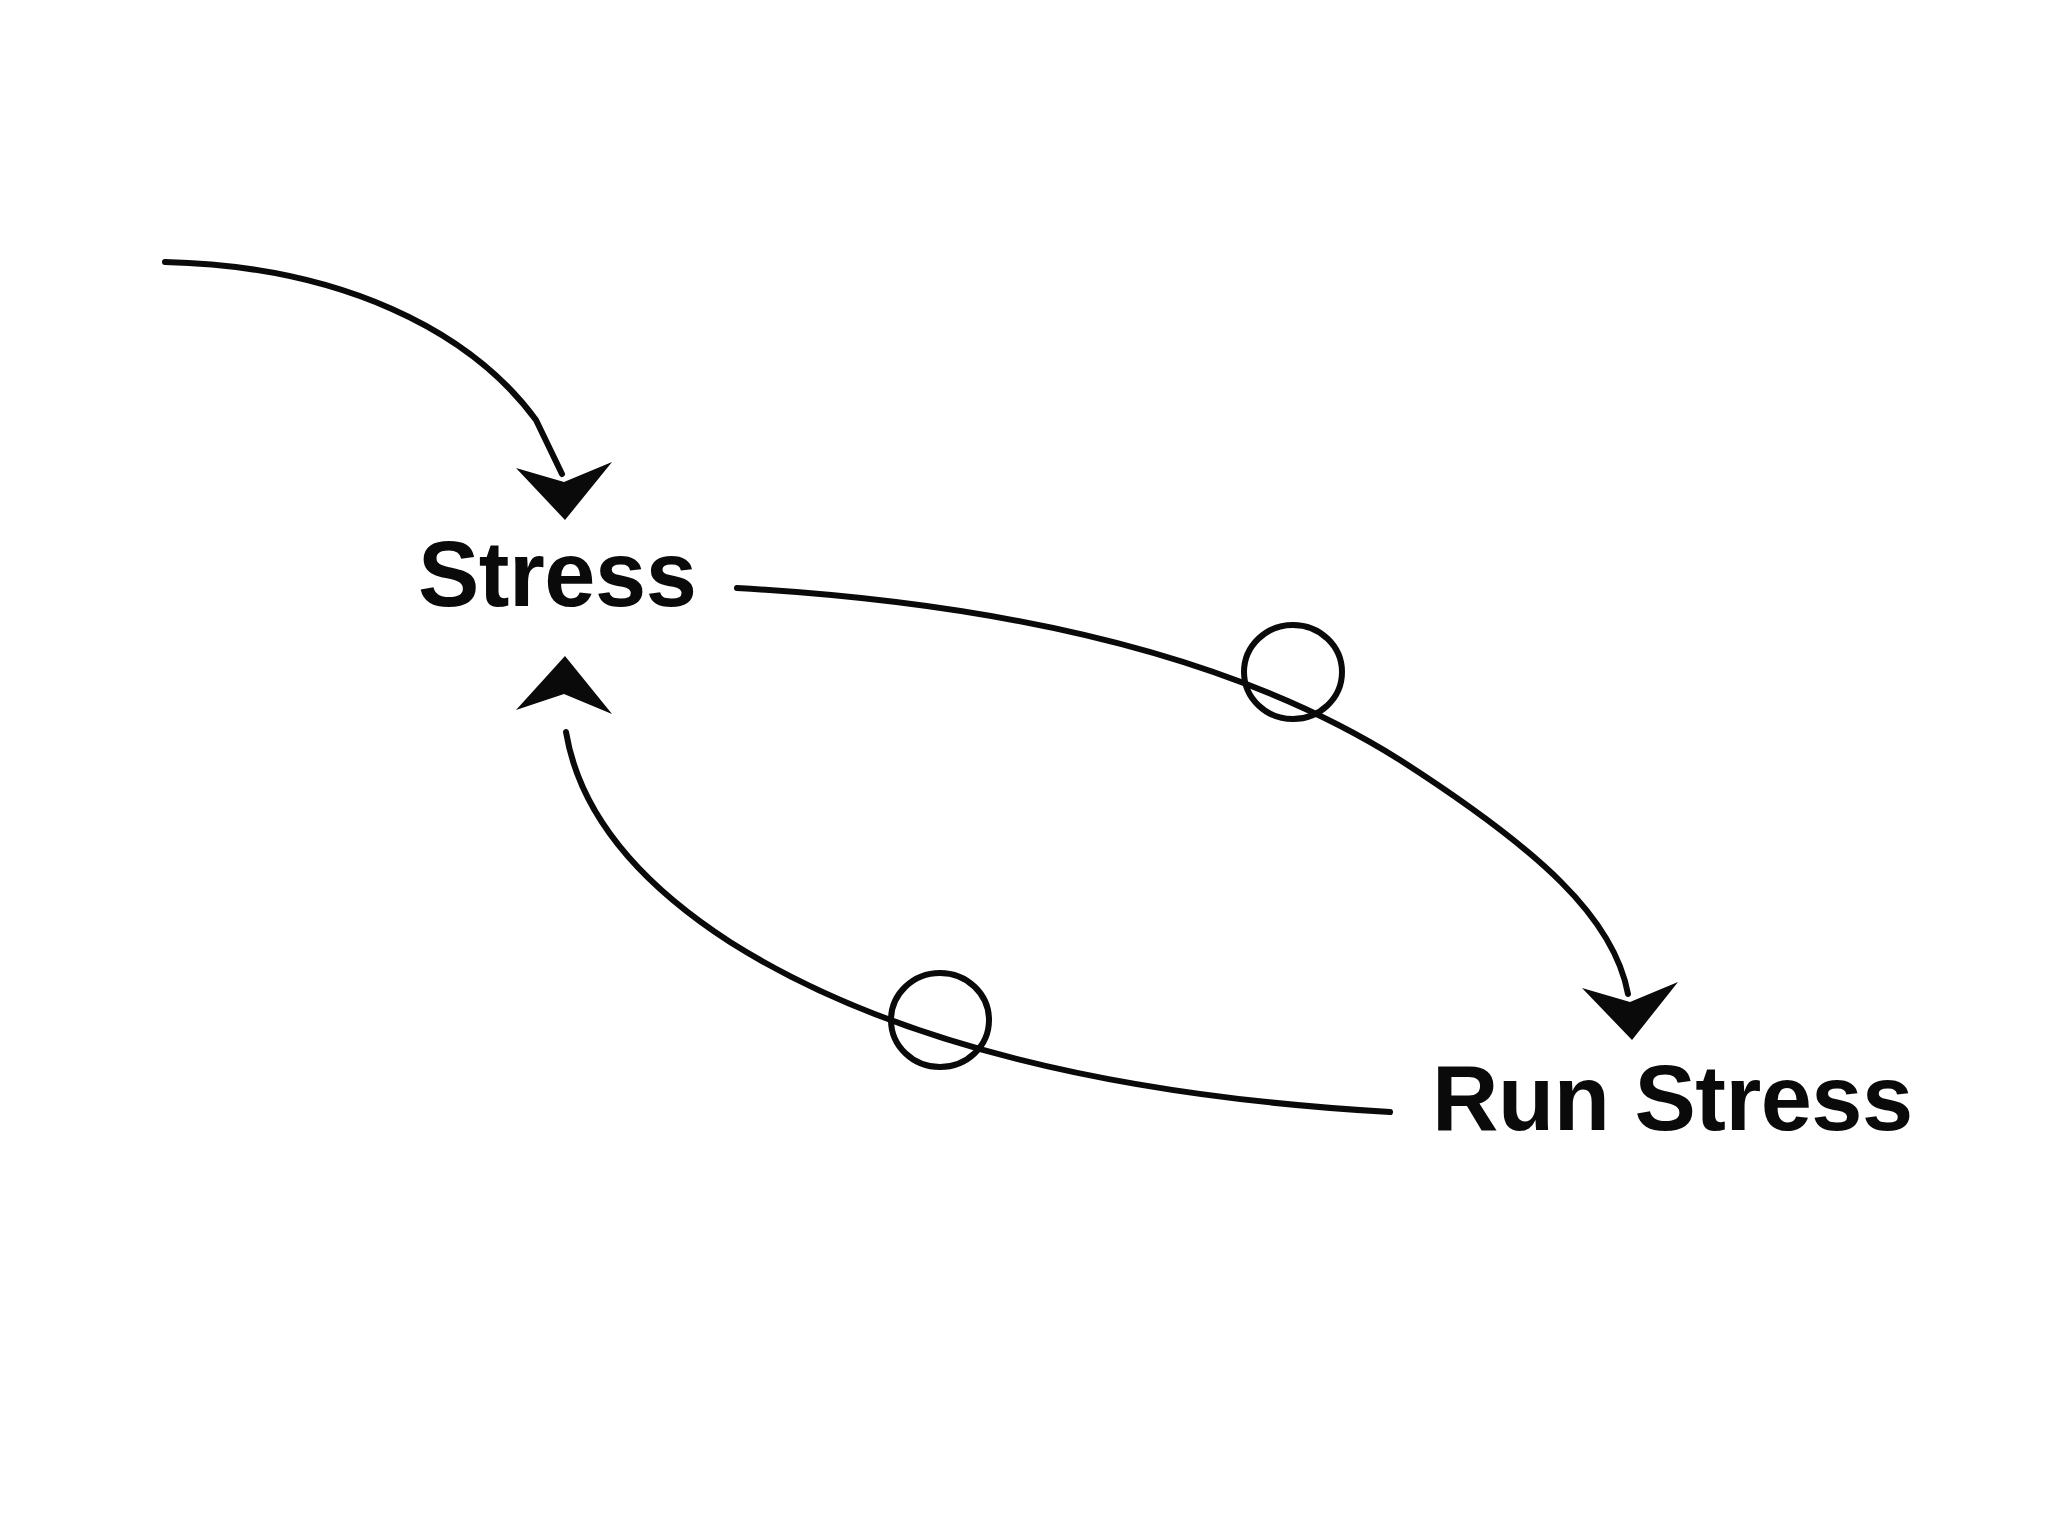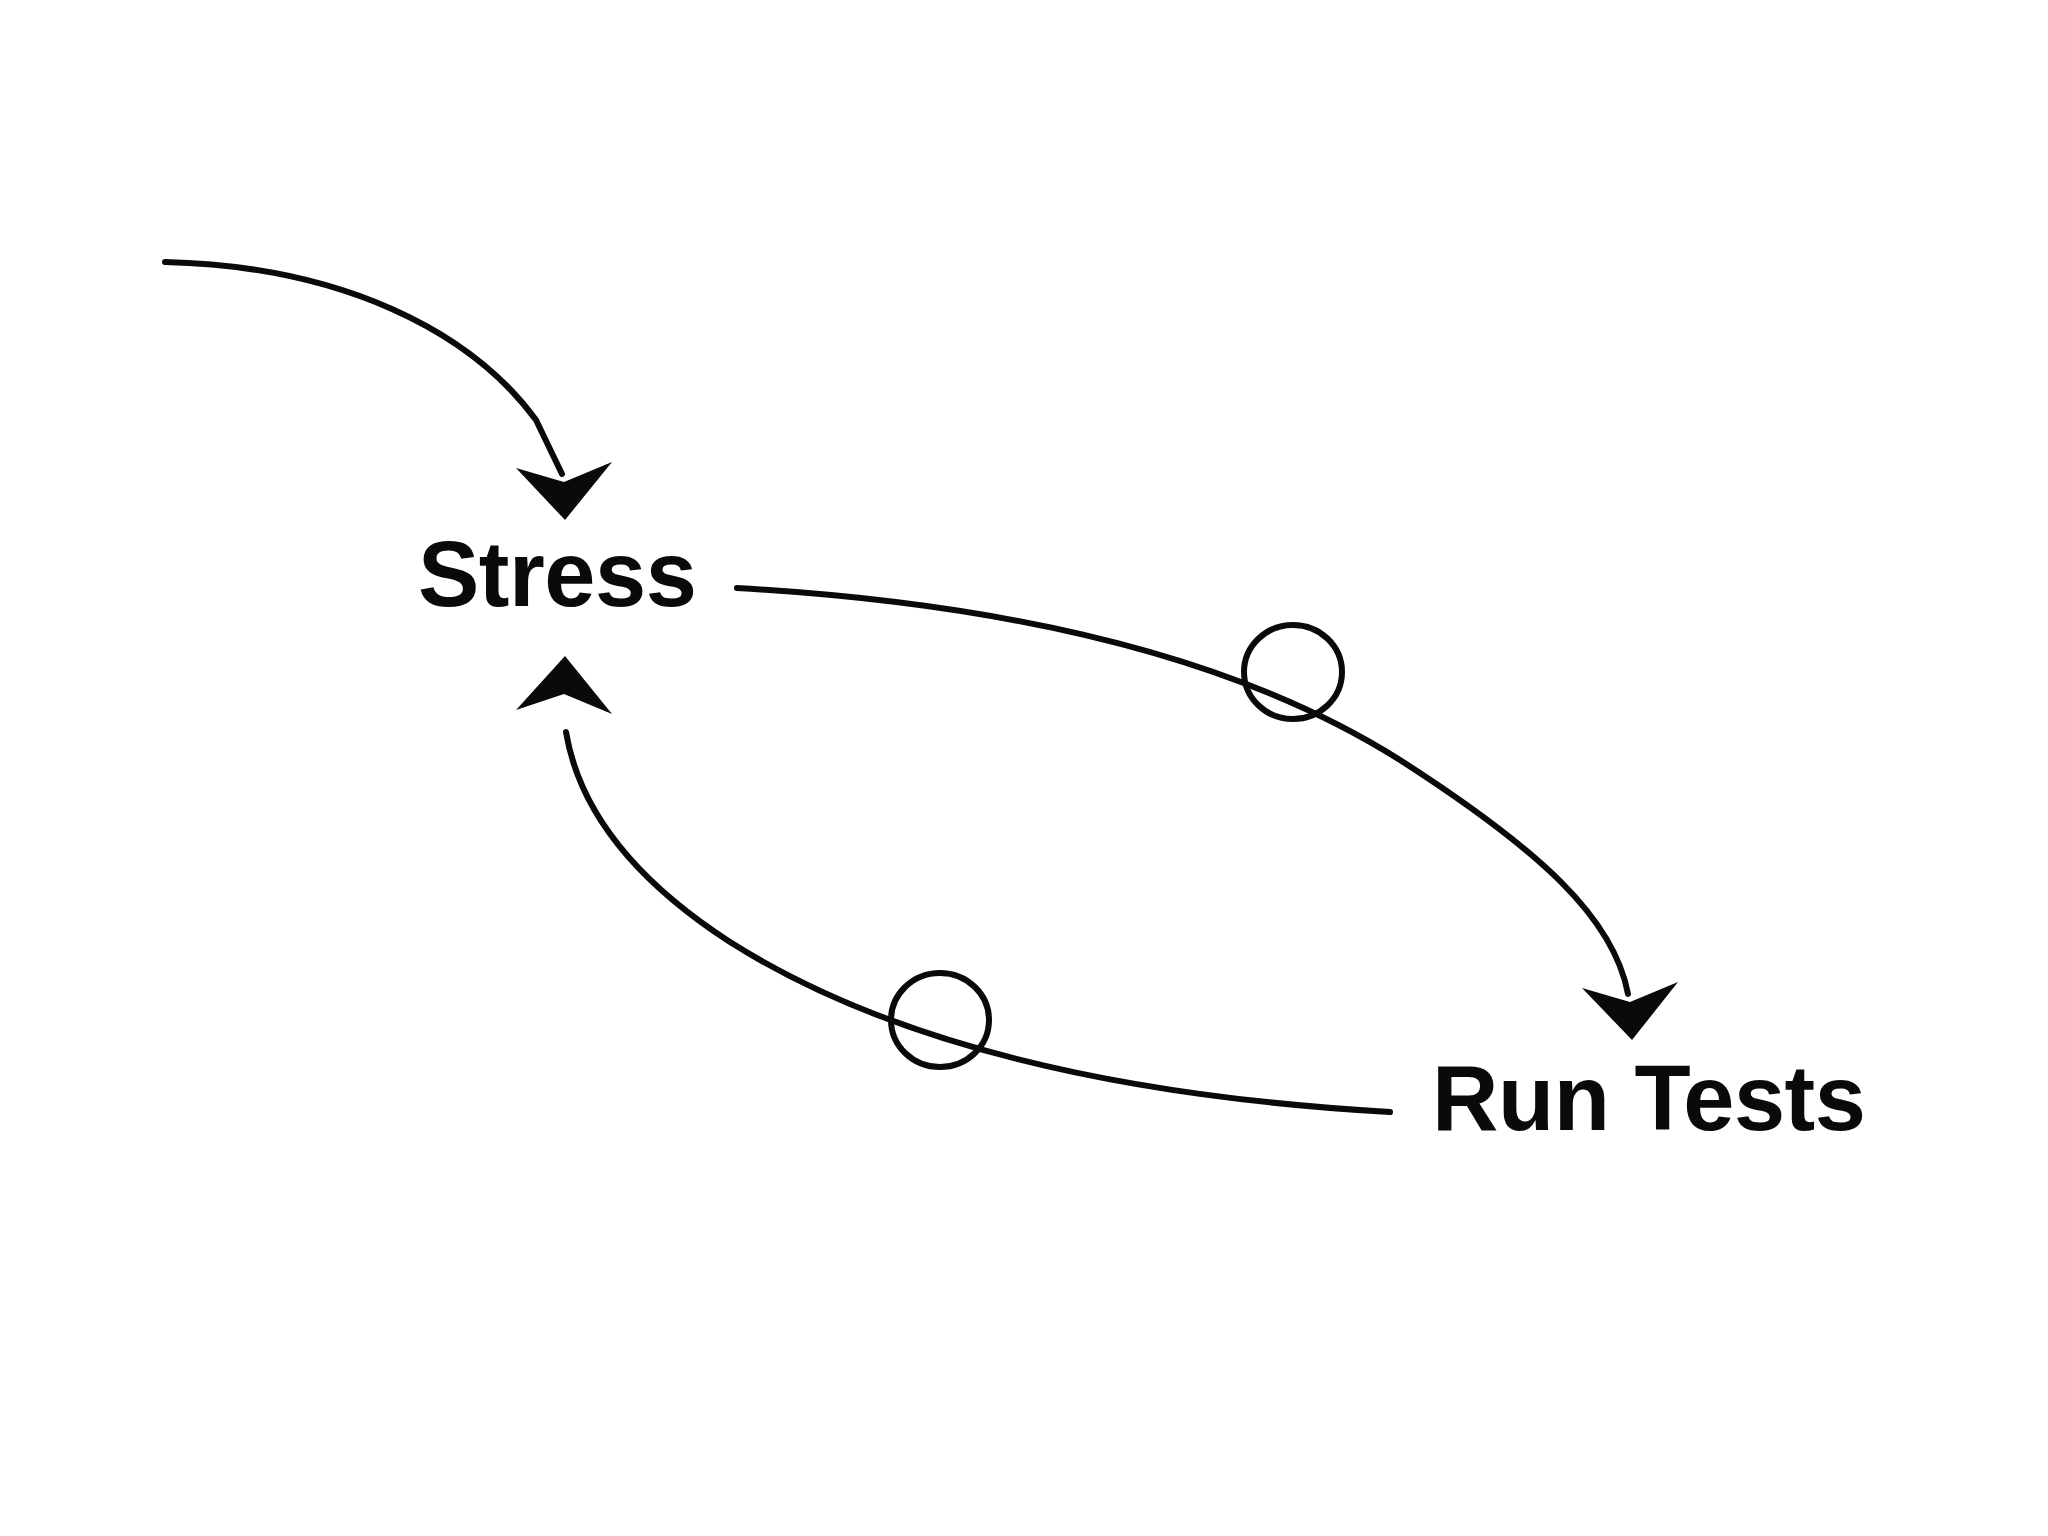--- a/index.html
+++ b/index.html
@@ -78,15 +78,15 @@
 
       <ellipse cx="1293" cy="672" rx="49" ry="47" fill="none" stroke="#0a0a0a" stroke-width="6"></ellipse>
 
       <ellipse cx="940" cy="1020" rx="49" ry="47" fill="none" stroke="#0a0a0a" stroke-width="6"></ellipse>
 
     </g>
   </svg>
 
   <div class="node-label" id="node-stress">Stress</div>
 
-  <div class="node-label" id="node-run-tests">Run Tests</div>
+  <div class="node-label" id="node-run-tests">Run Stress</div>
 
 </div>
 
 </body></html>

